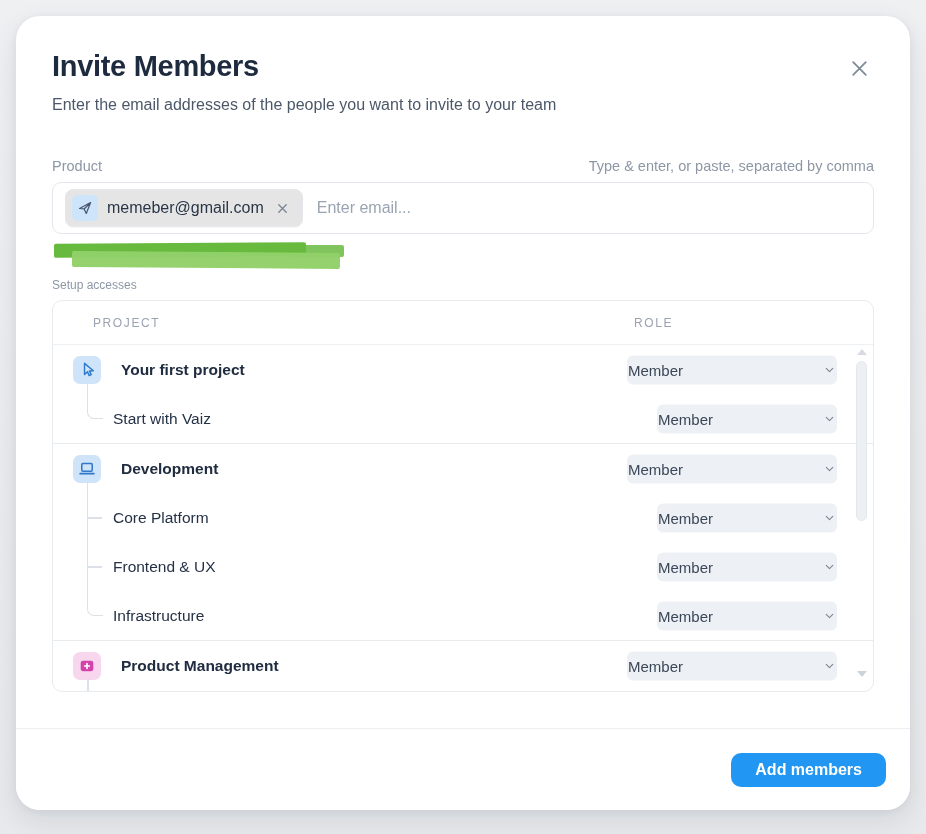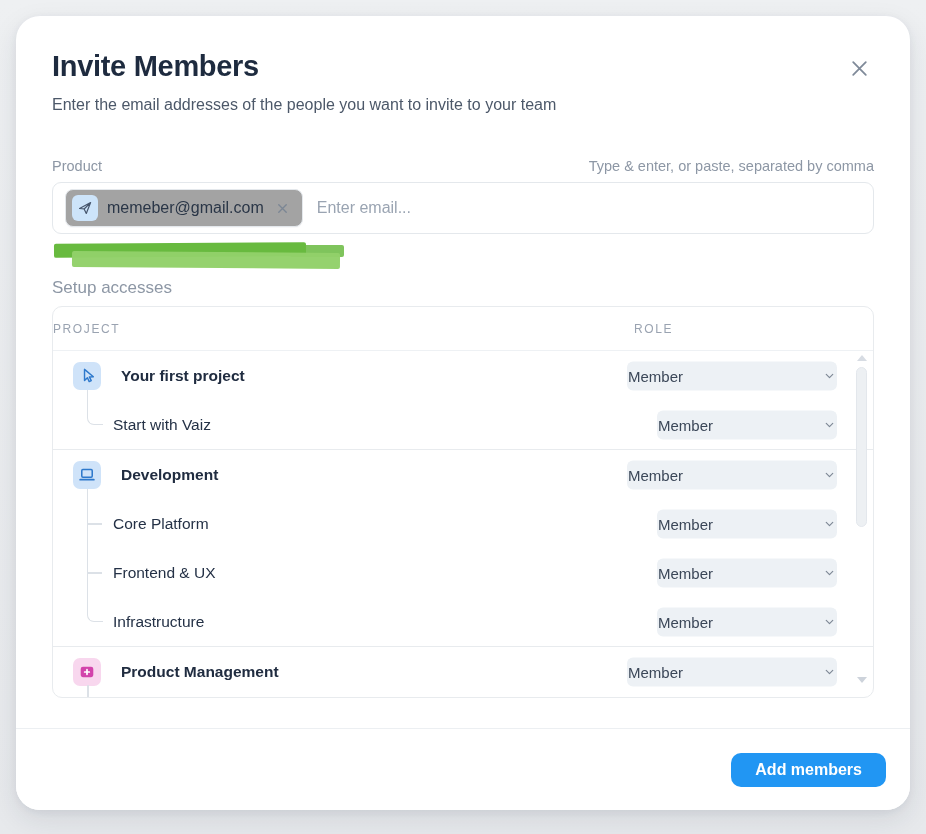--- a/index.html
+++ b/index.html
@@ -26,47 +26,47 @@
   
   .emails-head { margin-top:44px; display:flex; justify-content:space-between; align-items:baseline; }
   .lbl { font-size:14.5px; color:#8d97a5; }
   .hint { font-size:14.5px; color:#8d97a5; }
   .email-box {
     margin-top:8px; height:52px; border:1px solid #e4e8ec; border-radius:9px;
     display:flex; align-items:center; padding:0 12px; background:#fff;
   }
   .chip {
     display:flex; align-items:center; gap:9px; height:38px;
-    border:1px solid #e4e8ec; border-radius:8px; padding:0 10px 0 6px; background:#a3a3a3;
+    border:1px solid #e4e8ec; border-radius:8px; padding:0 10px 0 6px; background:#e5e5e5;
     box-shadow:0 1px 1px rgba(25,39,60,.03);
   }
   .chip-ic { width:26px; height:26px; border-radius:6px; background:#cde4fa; display:flex; align-items:center; justify-content:center; }
   .chip-txt { font-size:16px; font-weight:500; color:#2a3647; }
   .chip-x { background:none; border:none; cursor:pointer; line-height:0; padding:2px; }
   .email-input {
     border:none; outline:none; flex:1; margin-left:14px; font-size:16px;
     font-family:"Liberation Sans",sans-serif; color:#2a3647;
   }
   .email-input::placeholder { color:#9aa4b2; }
 
   
   .scribble { position:relative; width:292px; height:30px; margin:8px 0 5px 2px; }
   .scribble .s1 { position:absolute; left:0; top:1px; width:252px; height:14px; border-radius:2px; transform:rotate(-.4deg); }
   .scribble .s1b { position:absolute; left:236px; top:3px; width:54px; height:12px; border-radius:2px; opacity:.85; }
   .scribble .s2 { position:absolute; left:18px; top:10px; width:268px; height:16px; border-radius:2px; transform:rotate(.4deg); opacity:.97; }
 
   
-  .setup-lbl { margin-top:6px; font-size:17px; color:#8d97a5; }
+  .setup-lbl { margin-top:6px; font-size:12px; color:#8d97a5; }
   .table {
     margin-top:8px; border:1px solid #e8ebee; border-radius:10px; height:392px;
     position:relative; overflow:hidden; background:#fff;
   }
   .thead { height:44px; display:flex; align-items:center; border-bottom:1px solid #eef1f4; position:relative; }
   .th { font-size:12px; letter-spacing:1.6px; color:#9aa3b1; font-weight:400; }
-  .th-project { }
+  .th-project { margin-left:40px; }
   .th-role { position:absolute; left:581px; }
 
   .group-section + .group-section { border-top:1px solid #e8ebee; }
   .row { height:49px; display:flex; align-items:center; position:relative; }
   .group-row { padding-left:20px; }
   .proj-icon { width:28px; height:28px; border-radius:7px; display:flex; align-items:center; justify-content:center; flex:none; }
   .group-name { margin-left:20px; font-size:15.5px; font-weight:700; color:#202c40; }
   .children { position:relative; }
   .children::before {
     content:''; position:absolute; left:34px; top:-10px; bottom:24px; width:15px;

